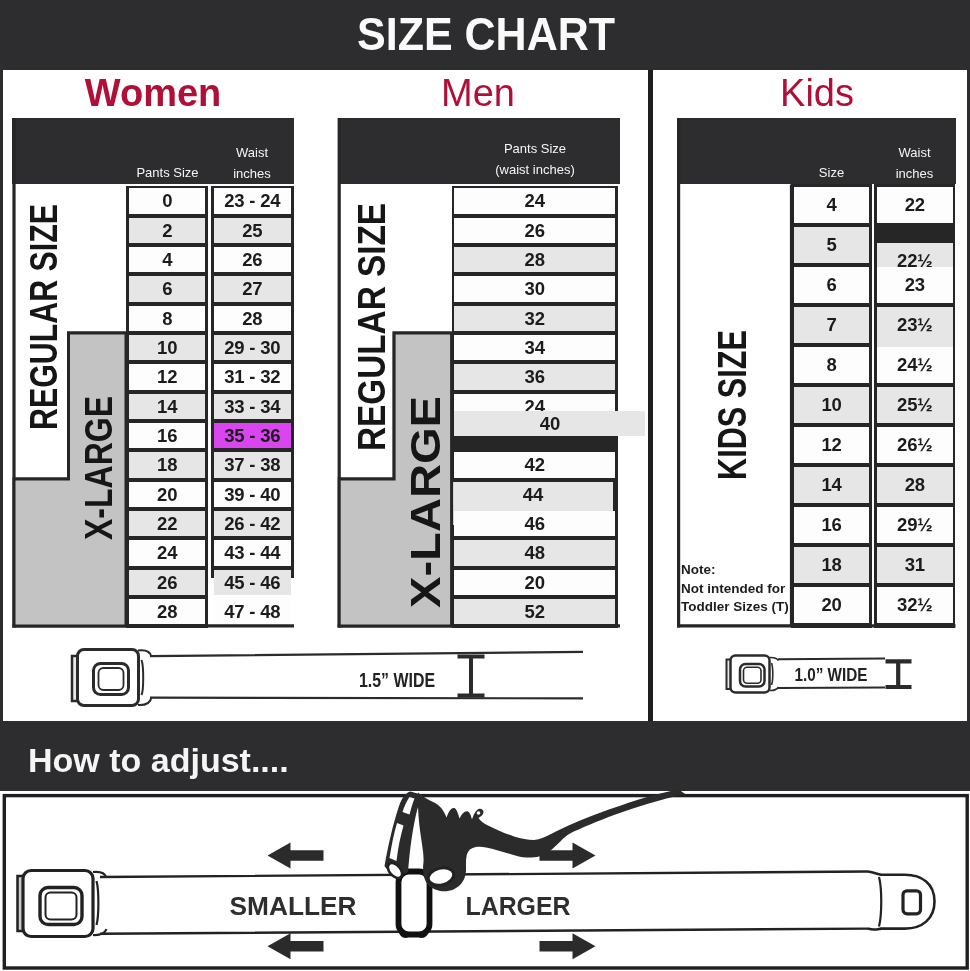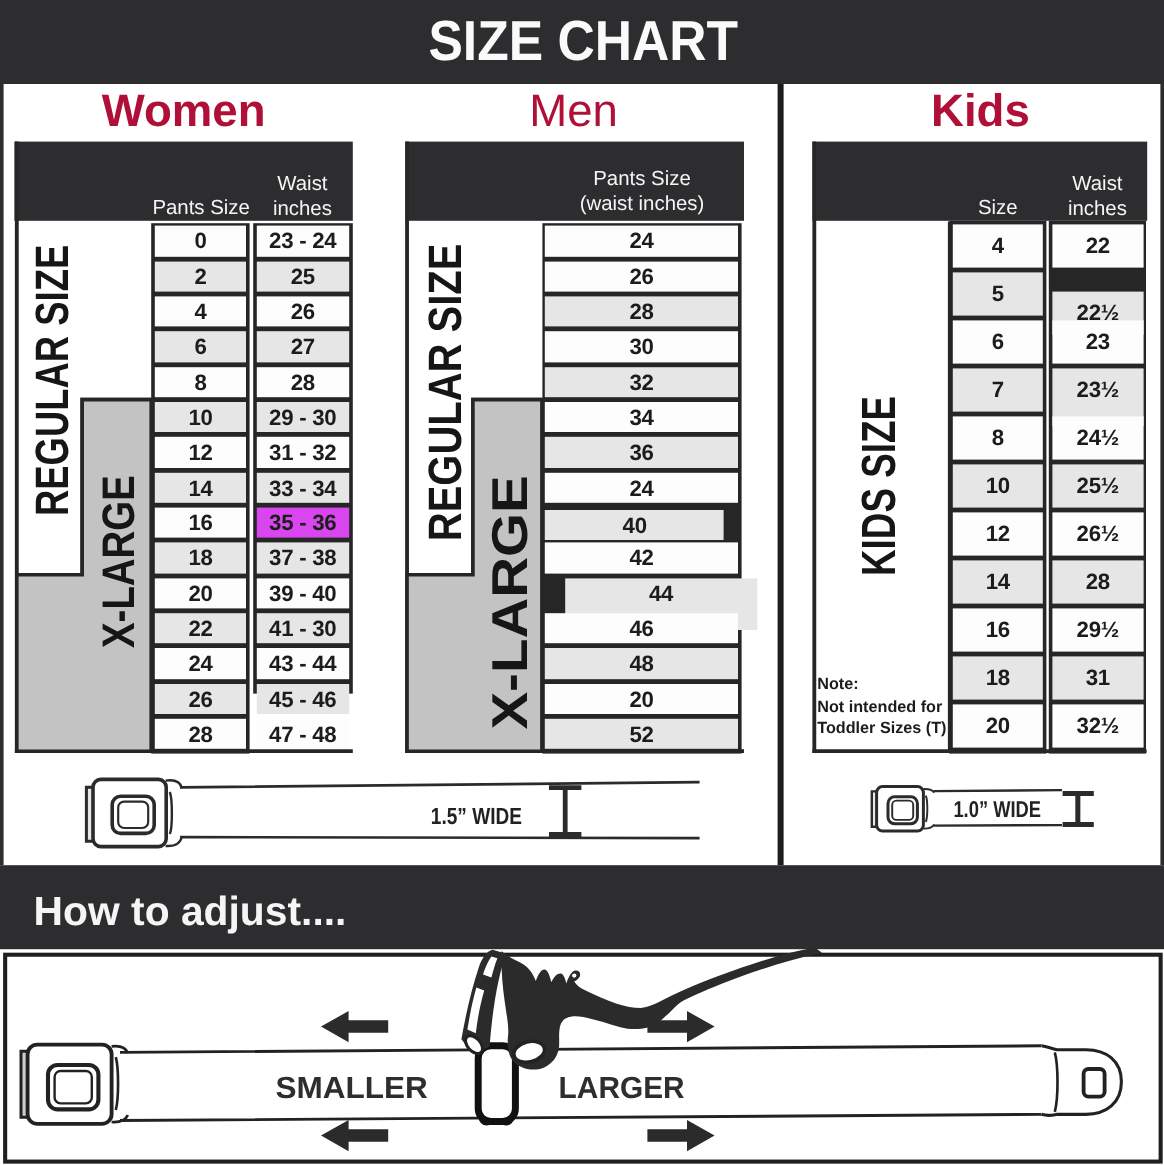--- a/index.html
+++ b/index.html
@@ -1,34 +1,34 @@
 <!DOCTYPE html>
 <html><head>
 <meta charset="utf-8">
 <style>
   html,body{margin:0;padding:0;}
   body{width:970px;height:971px;position:relative;font-family:"Liberation Sans",sans-serif;background:#ffffff;overflow:hidden;}
   .abs{position:absolute;}
   .cell{position:absolute;font-weight:bold;color:#1c1c1c;font-size:18.5px;text-align:center;letter-spacing:-0.2px;}
-  .hdrtxt{position:absolute;color:#f5f5f5;text-align:center;font-size:17px;line-height:20.5px;white-space:nowrap;}
+  .hdrtxt{position:absolute;color:#f5f5f5;text-align:center;font-size:13px;line-height:20.5px;white-space:nowrap;}
 </style>
 </head>
 <body>
 <div class="abs" style="left:0;top:0;width:970px;height:70px;background:#2d2d2f;"></div>
 <svg class="abs" style="left:0;top:0;" width="970" height="70">
     <text x="486" y="50" text-anchor="middle" textLength="258" lengthAdjust="spacingAndGlyphs" font-size="47" font-weight="bold" fill="#fafafa" font-family="Liberation Sans, sans-serif">SIZE CHART</text>
   </svg>
 <div class="abs" style="left:0;top:70px;width:2.8px;height:651px;background:#2d2d2f;"></div>
 <div class="abs" style="left:967.2px;top:70px;width:2.8px;height:651px;background:#2d2d2f;"></div>
 <div class="abs" style="left:648px;top:70px;width:5px;height:651px;background:#1d1d1d;"></div>
 <div class="abs" style="left:0;top:721px;width:970px;height:70px;background:#2d2d2f;"></div>
 <div class="abs" style="left:28px;top:741px;font-size:34px;font-weight:bold;color:#f5f5f5;">How to adjust....</div>
 <div class="abs" style="left:43px;top:72px;width:220px;text-align:center;font-size:38px;font-weight:bold;color:#b00f38;">Women</div>
 <div class="abs" style="left:368px;top:72px;width:220px;text-align:center;font-size:38px;font-weight:normal;color:#b00f38;">Men</div>
-<div class="abs" style="left:707px;top:72px;width:220px;text-align:center;font-size:38px;font-weight:bold;color:#b00f38;">Kids</div>
+<div class="abs" style="left:707px;top:72px;width:220px;text-align:center;font-size:38px;font-weight:normal;color:#b00f38;">Kids</div>
 <div class="abs" style="left:12px;top:118px;width:282px;height:65.8px;background:#2d2d2f;"></div>
 <div class="abs" style="left:337.5px;top:118px;width:282.5px;height:65.8px;background:#2d2d2f;"></div>
 <div class="abs" style="left:677px;top:118px;width:278.5px;height:65.8px;background:#2d2d2f;"></div>
 <div class="hdrtxt" style="left:127px;top:163px;width:81px;">Pants Size</div>
 <div class="hdrtxt" style="left:210px;top:143px;width:84px;">Waist<br>inches</div>
 <div class="hdrtxt" style="left:452px;top:139px;width:166px;">Pants Size<br>(waist inches)</div>
 <div class="hdrtxt" style="left:791px;top:163px;width:81px;">Size</div>
 <div class="hdrtxt" style="left:874px;top:143px;width:81px;">Waist<br>inches</div>
 <div class="abs" style="left:126.2px;top:185.5px;width:82.0px;height:442.0px;background:#262626;">
 <div class="cell" style="left:2.8px;top:2.8px;width:76.4px;height:25.5px;line-height:25.5px;background:#fdfdfd;">0</div>
@@ -52,37 +52,37 @@
 <div class="cell" style="left:2.8px;top:32.1px;width:77.4px;height:25.5px;line-height:25.5px;background:#e6e6e6;">25</div>
 <div class="cell" style="left:2.8px;top:61.4px;width:77.4px;height:25.5px;line-height:25.5px;background:#fdfdfd;">26</div>
 <div class="cell" style="left:2.8px;top:90.8px;width:77.4px;height:25.5px;line-height:25.5px;background:#e6e6e6;">27</div>
 <div class="cell" style="left:2.8px;top:120.1px;width:77.4px;height:25.5px;line-height:25.5px;background:#fdfdfd;">28</div>
 <div class="cell" style="left:2.8px;top:149.4px;width:77.4px;height:25.5px;line-height:25.5px;background:#e6e6e6;">29 - 30</div>
 <div class="cell" style="left:2.8px;top:178.7px;width:77.4px;height:25.5px;line-height:25.5px;background:#fdfdfd;">31 - 32</div>
 <div class="cell" style="left:2.8px;top:208.0px;width:77.4px;height:25.5px;line-height:25.5px;background:#e6e6e6;">33 - 34</div>
 <div class="cell" style="left:2.8px;top:237.4px;width:77.4px;height:25.5px;line-height:25.5px;background:#d946ef;">35 - 36</div>
 <div class="cell" style="left:2.8px;top:266.7px;width:77.4px;height:25.5px;line-height:25.5px;background:#e6e6e6;">37 - 38</div>
 <div class="cell" style="left:2.8px;top:296.0px;width:77.4px;height:25.5px;line-height:25.5px;background:#fdfdfd;">39 - 40</div>
-<div class="cell" style="left:2.8px;top:325.3px;width:77.4px;height:25.5px;line-height:25.5px;background:#e6e6e6;">41 - 30</div>
+<div class="cell" style="left:2.8px;top:325.3px;width:77.4px;height:25.5px;line-height:25.5px;background:#e6e6e6;">26 - 42</div>
 <div class="cell" style="left:2.8px;top:354.6px;width:77.4px;height:25.5px;line-height:25.5px;background:#fdfdfd;">43 - 44</div>
 <div class="cell" style="left:2.8px;top:384.0px;width:77.4px;height:25.5px;line-height:25.5px;background:#e6e6e6;">45 - 46</div>
 <div class="cell" style="left:2.8px;top:413.3px;width:77.4px;height:25.5px;line-height:25.5px;background:#fdfdfd;">47 - 48</div>
 </div>
 <div class="abs" style="left:451.6px;top:185.5px;width:166.2px;height:442.0px;background:#262626;">
 <div class="cell" style="left:2.8px;top:2.8px;width:160.6px;height:25.5px;line-height:25.5px;background:#fdfdfd;">24</div>
 <div class="cell" style="left:2.8px;top:32.1px;width:160.6px;height:25.5px;line-height:25.5px;background:#fdfdfd;">26</div>
 <div class="cell" style="left:2.8px;top:61.4px;width:160.6px;height:25.5px;line-height:25.5px;background:#e6e6e6;">28</div>
 <div class="cell" style="left:2.8px;top:90.8px;width:160.6px;height:25.5px;line-height:25.5px;background:#fdfdfd;">30</div>
 <div class="cell" style="left:2.8px;top:120.1px;width:160.6px;height:25.5px;line-height:25.5px;background:#e6e6e6;">32</div>
 <div class="cell" style="left:2.8px;top:149.4px;width:160.6px;height:25.5px;line-height:25.5px;background:#fdfdfd;">34</div>
 <div class="cell" style="left:2.8px;top:178.7px;width:160.6px;height:25.5px;line-height:25.5px;background:#e6e6e6;">36</div>
 <div class="cell" style="left:2.8px;top:208.0px;width:160.6px;height:25.5px;line-height:25.5px;background:#fdfdfd;">24</div>
-<div class="cell" style="left:2.8px;top:239px;width:149px;height:25.5px;line-height:25.5px;background:#e6e6e6;">40</div>
+<div class="cell" style="left:2.8px;top:225px;width:191px;height:25.5px;line-height:25.5px;background:#e6e6e6;">40</div>
 <div class="cell" style="left:2.8px;top:266.7px;width:160.6px;height:25.5px;line-height:25.5px;background:#fdfdfd;">42</div>
-<div class="cell" style="left:19px;top:296.0px;width:160.6px;height:43px;line-height:25.5px;background:#e6e6e6;">44</div>
+<div class="cell" style="left:1px;top:296.0px;width:160.6px;height:43px;line-height:25.5px;background:#e6e6e6;">44</div>
 <div class="cell" style="left:2.8px;top:325.3px;width:160.6px;height:25.5px;line-height:25.5px;background:#fdfdfd;">46</div>
 <div class="cell" style="left:2.8px;top:354.6px;width:160.6px;height:25.5px;line-height:25.5px;background:#e6e6e6;">48</div>
 <div class="cell" style="left:2.8px;top:384.0px;width:160.6px;height:25.5px;line-height:25.5px;background:#fdfdfd;">20</div>
 <div class="cell" style="left:2.8px;top:413.3px;width:160.6px;height:25.5px;line-height:25.5px;background:#e6e6e6;">52</div>
 </div>
 <div class="abs" style="left:791.0px;top:184.0px;width:81.0px;height:443.6px;background:#262626;">
 <div class="cell" style="left:2.8px;top:2.8px;width:75.4px;height:36.2px;line-height:36.2px;background:#fdfdfd;">4</div>
 <div class="cell" style="left:2.8px;top:42.8px;width:75.4px;height:36.2px;line-height:36.2px;background:#e6e6e6;">5</div>
 <div class="cell" style="left:2.8px;top:82.9px;width:75.4px;height:36.2px;line-height:36.2px;background:#fdfdfd;">6</div>
 <div class="cell" style="left:2.8px;top:122.9px;width:75.4px;height:36.2px;line-height:36.2px;background:#e6e6e6;">7</div>

